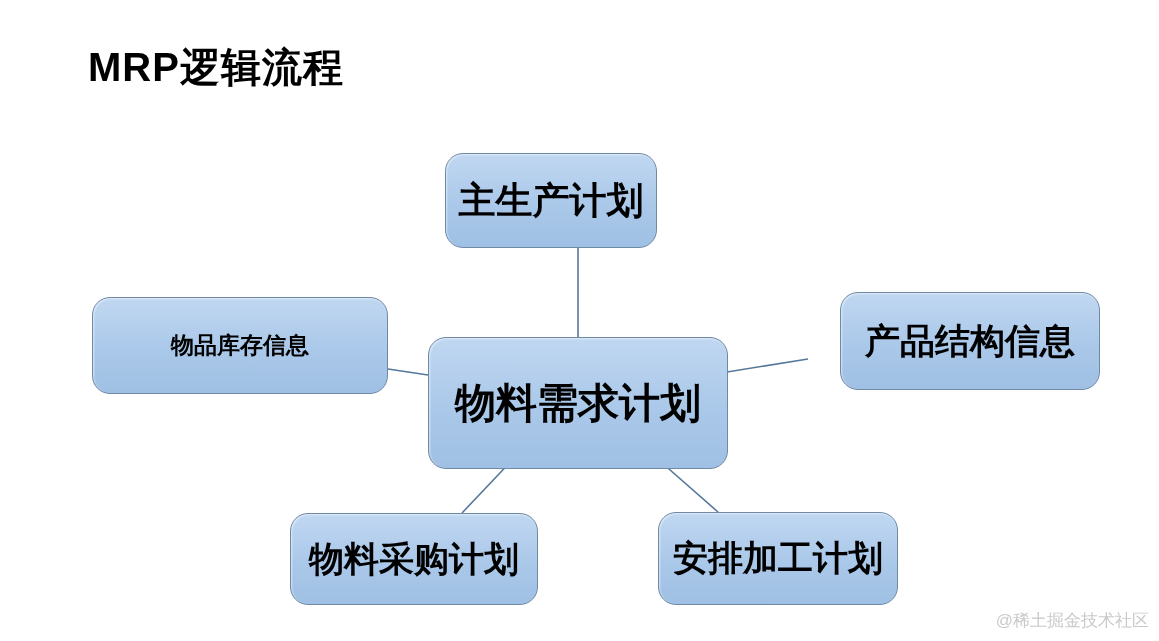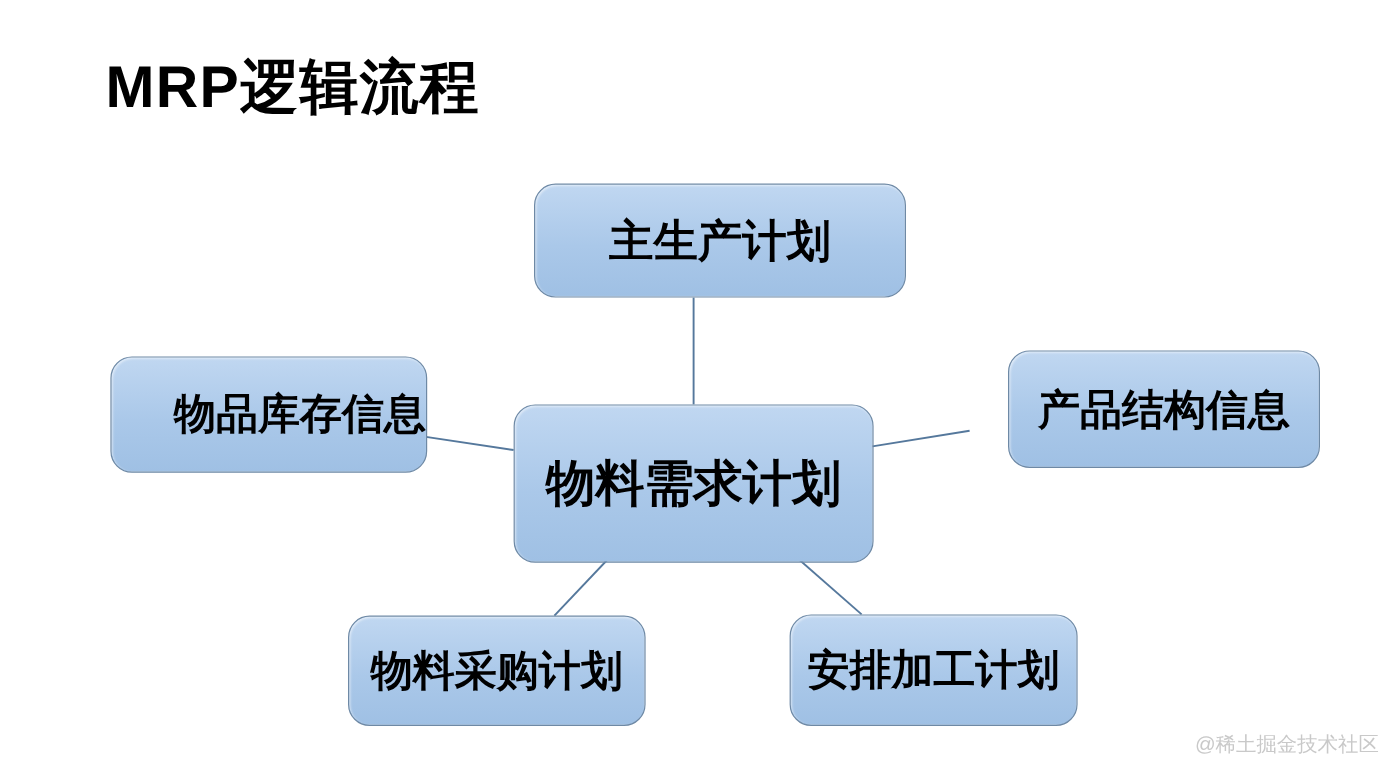--- a/index.html
+++ b/index.html
@@ -17,21 +17,21 @@
   body{
     background:var(--bg);
     font-family:"Liberation Sans","DejaVu Sans",sans-serif;
     position:relative;
     overflow:hidden;
   }
   .canvas{position:absolute;inset:0;}
   .title{
     position:absolute;
     left:88px; top:40px;
-    font-size:49px;
+    font-size:40px;
     font-weight:bold;
     color:var(--title-color);
     letter-spacing:1px;
     white-space:nowrap;
   }
   svg.connectors{
     position:absolute; left:0; top:0;
     width:1159px; height:641px;
     pointer-events:none;
   }
@@ -47,23 +47,23 @@
     text-align:center;
     border:1.6px solid var(--node-border);
     border-radius:18px;
     background:linear-gradient(180deg,var(--node-fill-top) 0%,var(--node-fill-mid) 55%,var(--node-fill-bottom) 100%);
     box-shadow:inset 1px 1px 2px rgba(255,255,255,0.55);
     color:#000;
     font-weight:bold;
     white-space:nowrap;
   }
   
-  .node-top          {left:445px; top:153px; width:310px; height:95px; font-size:37px;}
+  .node-top          {left:445px; top:153px; width:212px; height:95px; font-size:37px;}
   .node-center       {left:428px; top:337px; width:300px; height:132px; font-size:41px;}
-  .node-left         {left:92px;  top:297px; width:264px; height:97px; font-size:35px;justify-content:flex-end;}
+  .node-left         {left:92px;  top:297px; width:296px; height:97px; font-size:23px;}
   .node-right        {left:808px; top:292px; width:260px; height:98px; font-size:35px;margin-left:32px;}
   .node-bottom-left  {left:290px; top:513px; width:248px; height:92px; font-size:35px;}
   .node-bottom-right {left:658px; top:512px; width:240px; height:93px; font-size:35px;}
   .watermark{
     position:absolute;
     right:10px; bottom:9px;
     font-size:17px;
     color:var(--watermark-color);
     white-space:nowrap;
     margin-left:25px;

